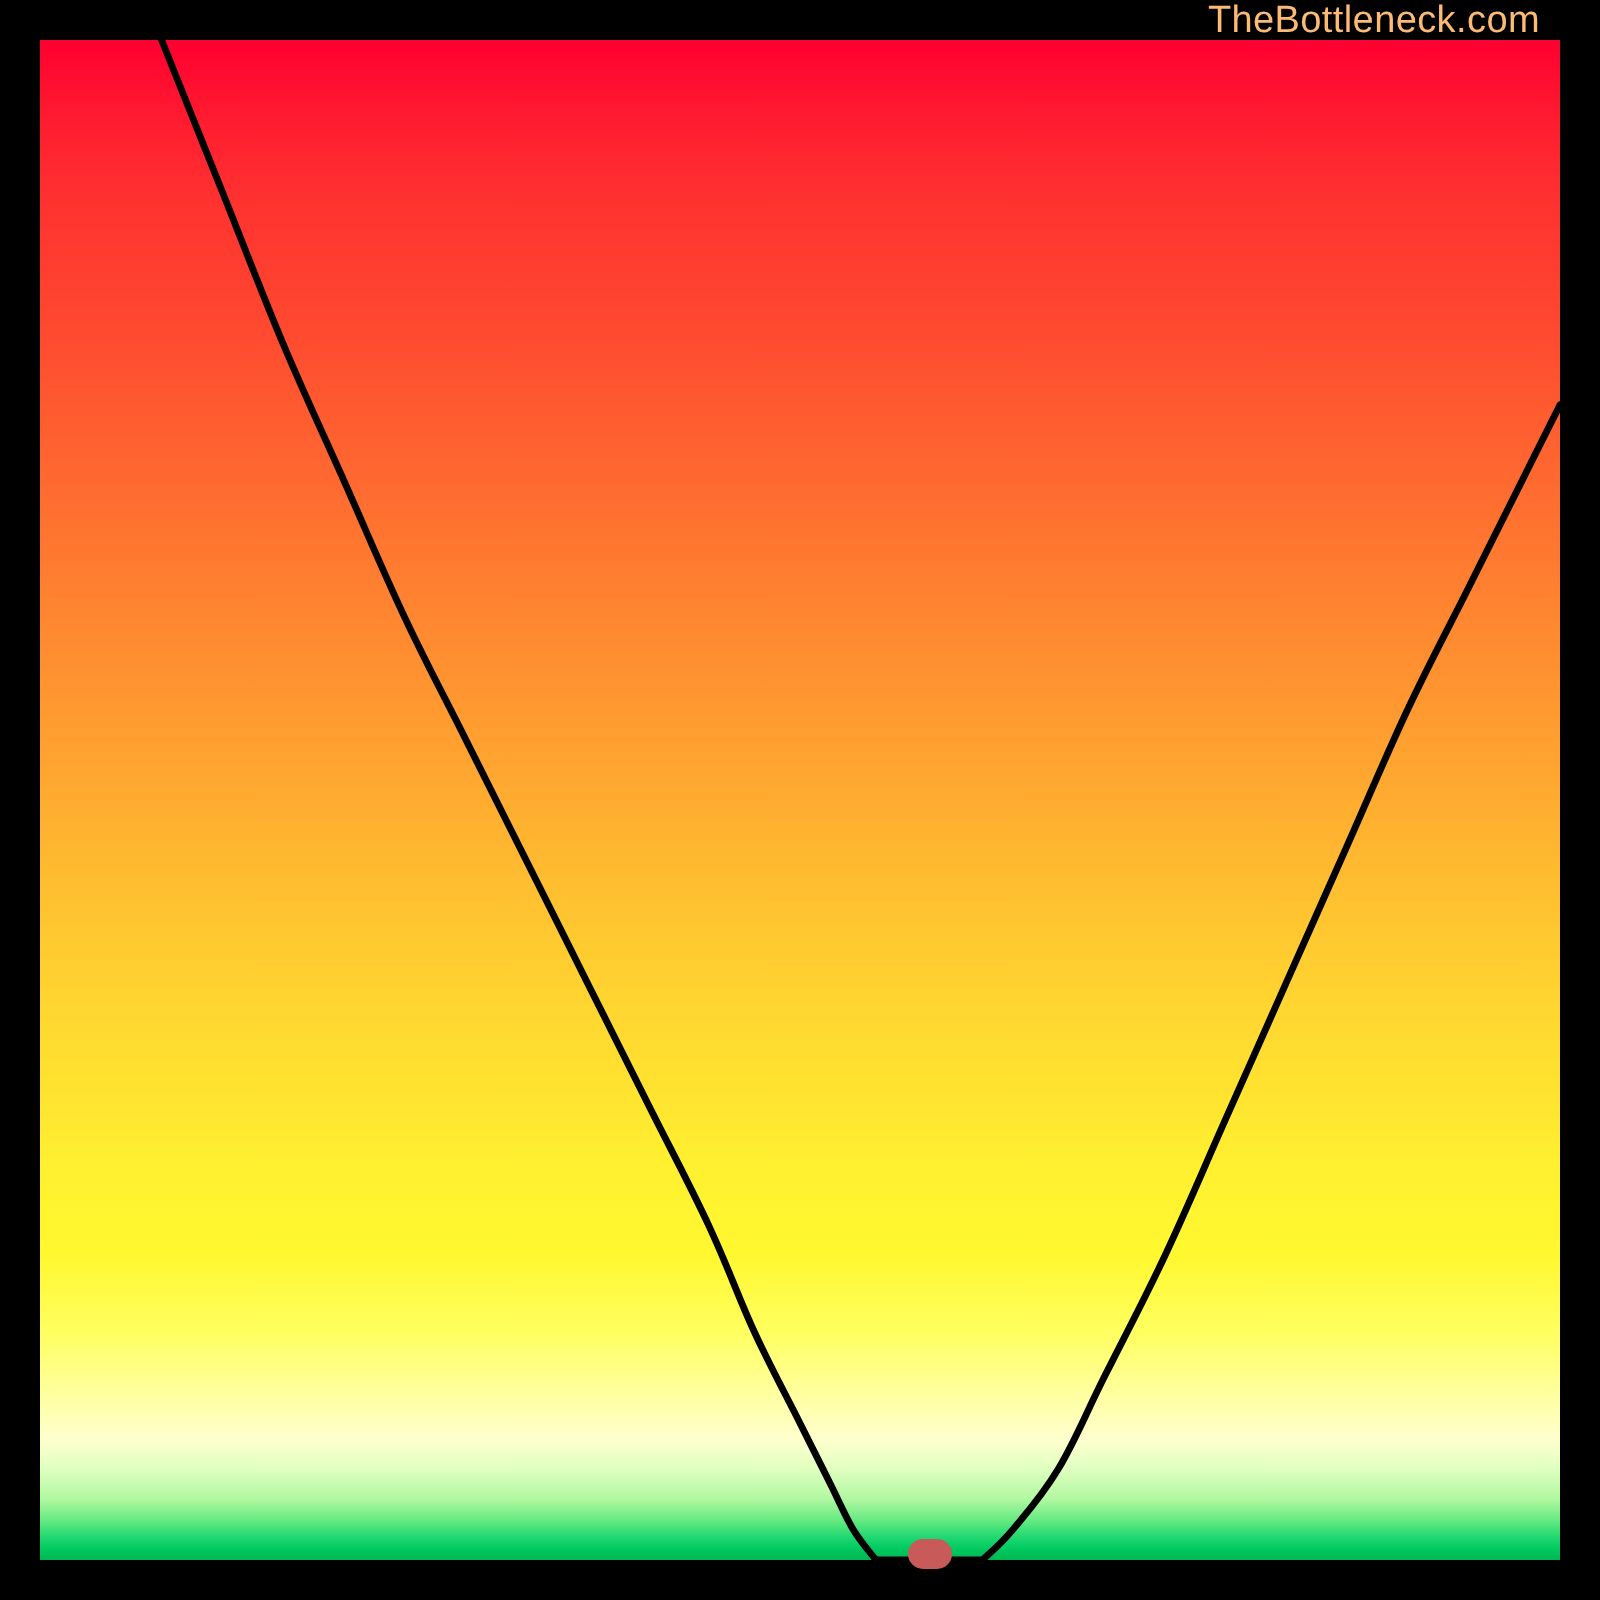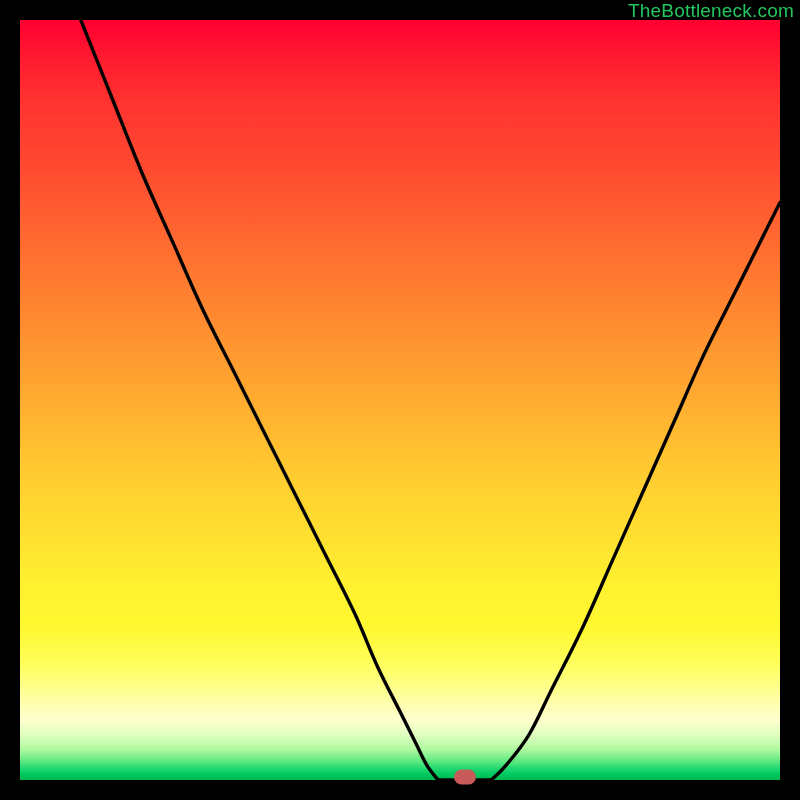--- a/index.html
+++ b/index.html
@@ -44,24 +44,24 @@
       #b0f8a0 96%,
       #60e880 97.5%,
       #20d870 98.5%,
       #00c860 99.3%,
       #00b850 100%
     );
   }
   .watermark {
     position: absolute;
     top: 0;
-    right: 6px;
+    right: 30px;
     font-family: Arial, Helvetica, sans-serif;
     font-size: 19px;
-    color: #22c55e;
+    color: #fdba74;
     font-weight: 500;
     z-index: 10;
     letter-spacing: 0.2px;
   }
   svg.curve {
     position: absolute;
     top: 20px;
     left: 20px;
     width: 760px;
     height: 760px;

